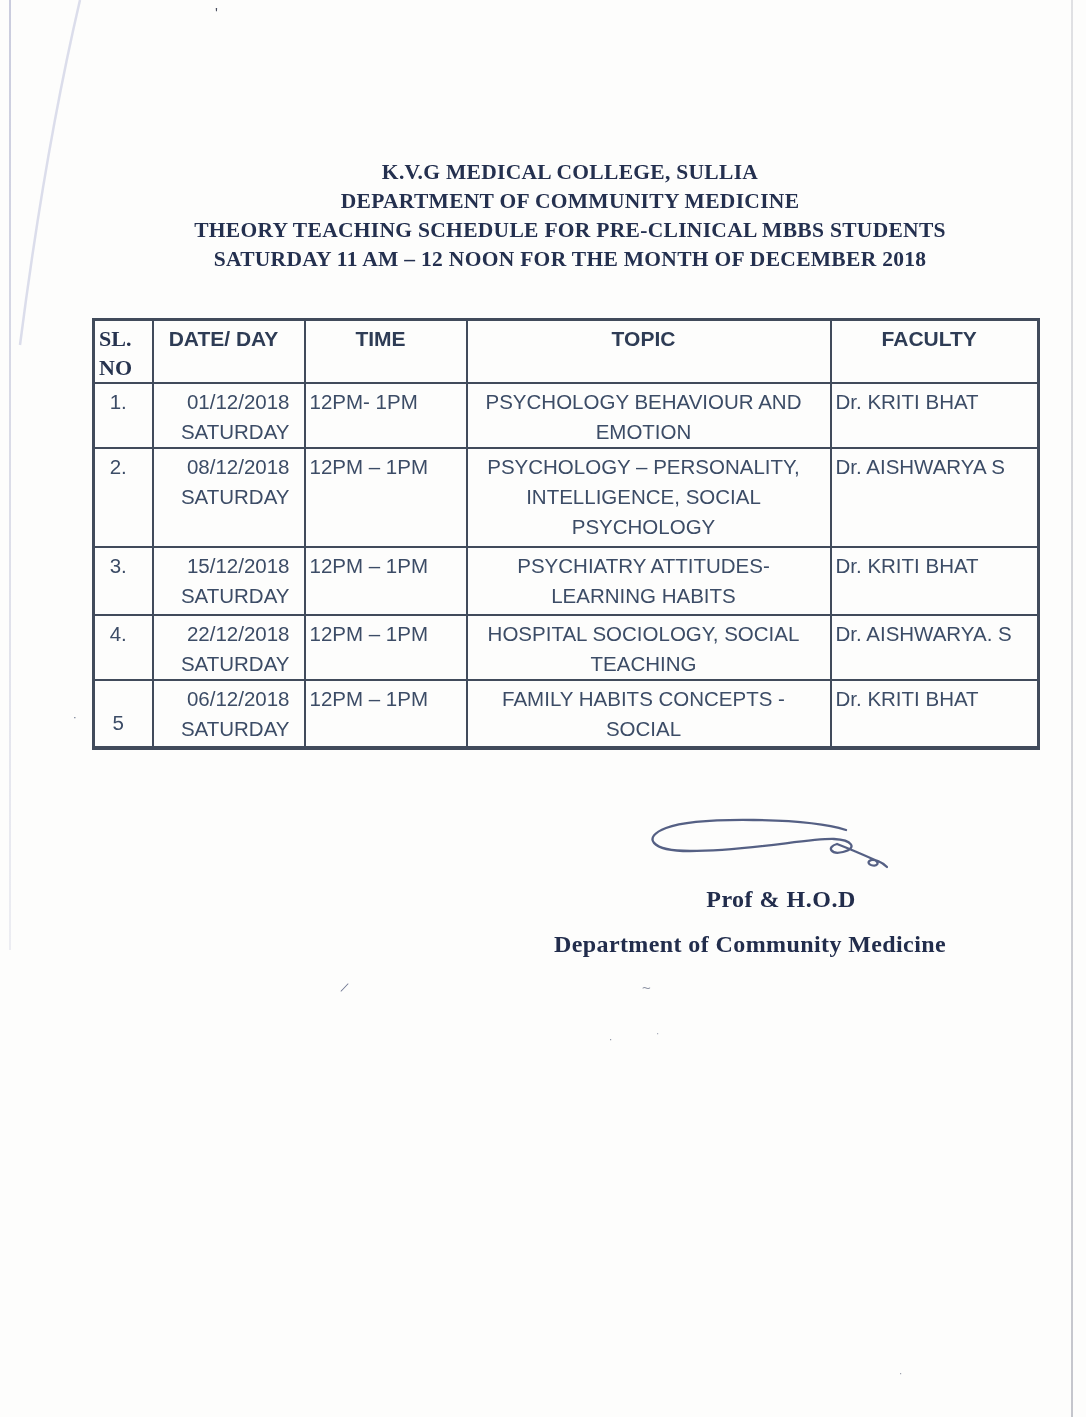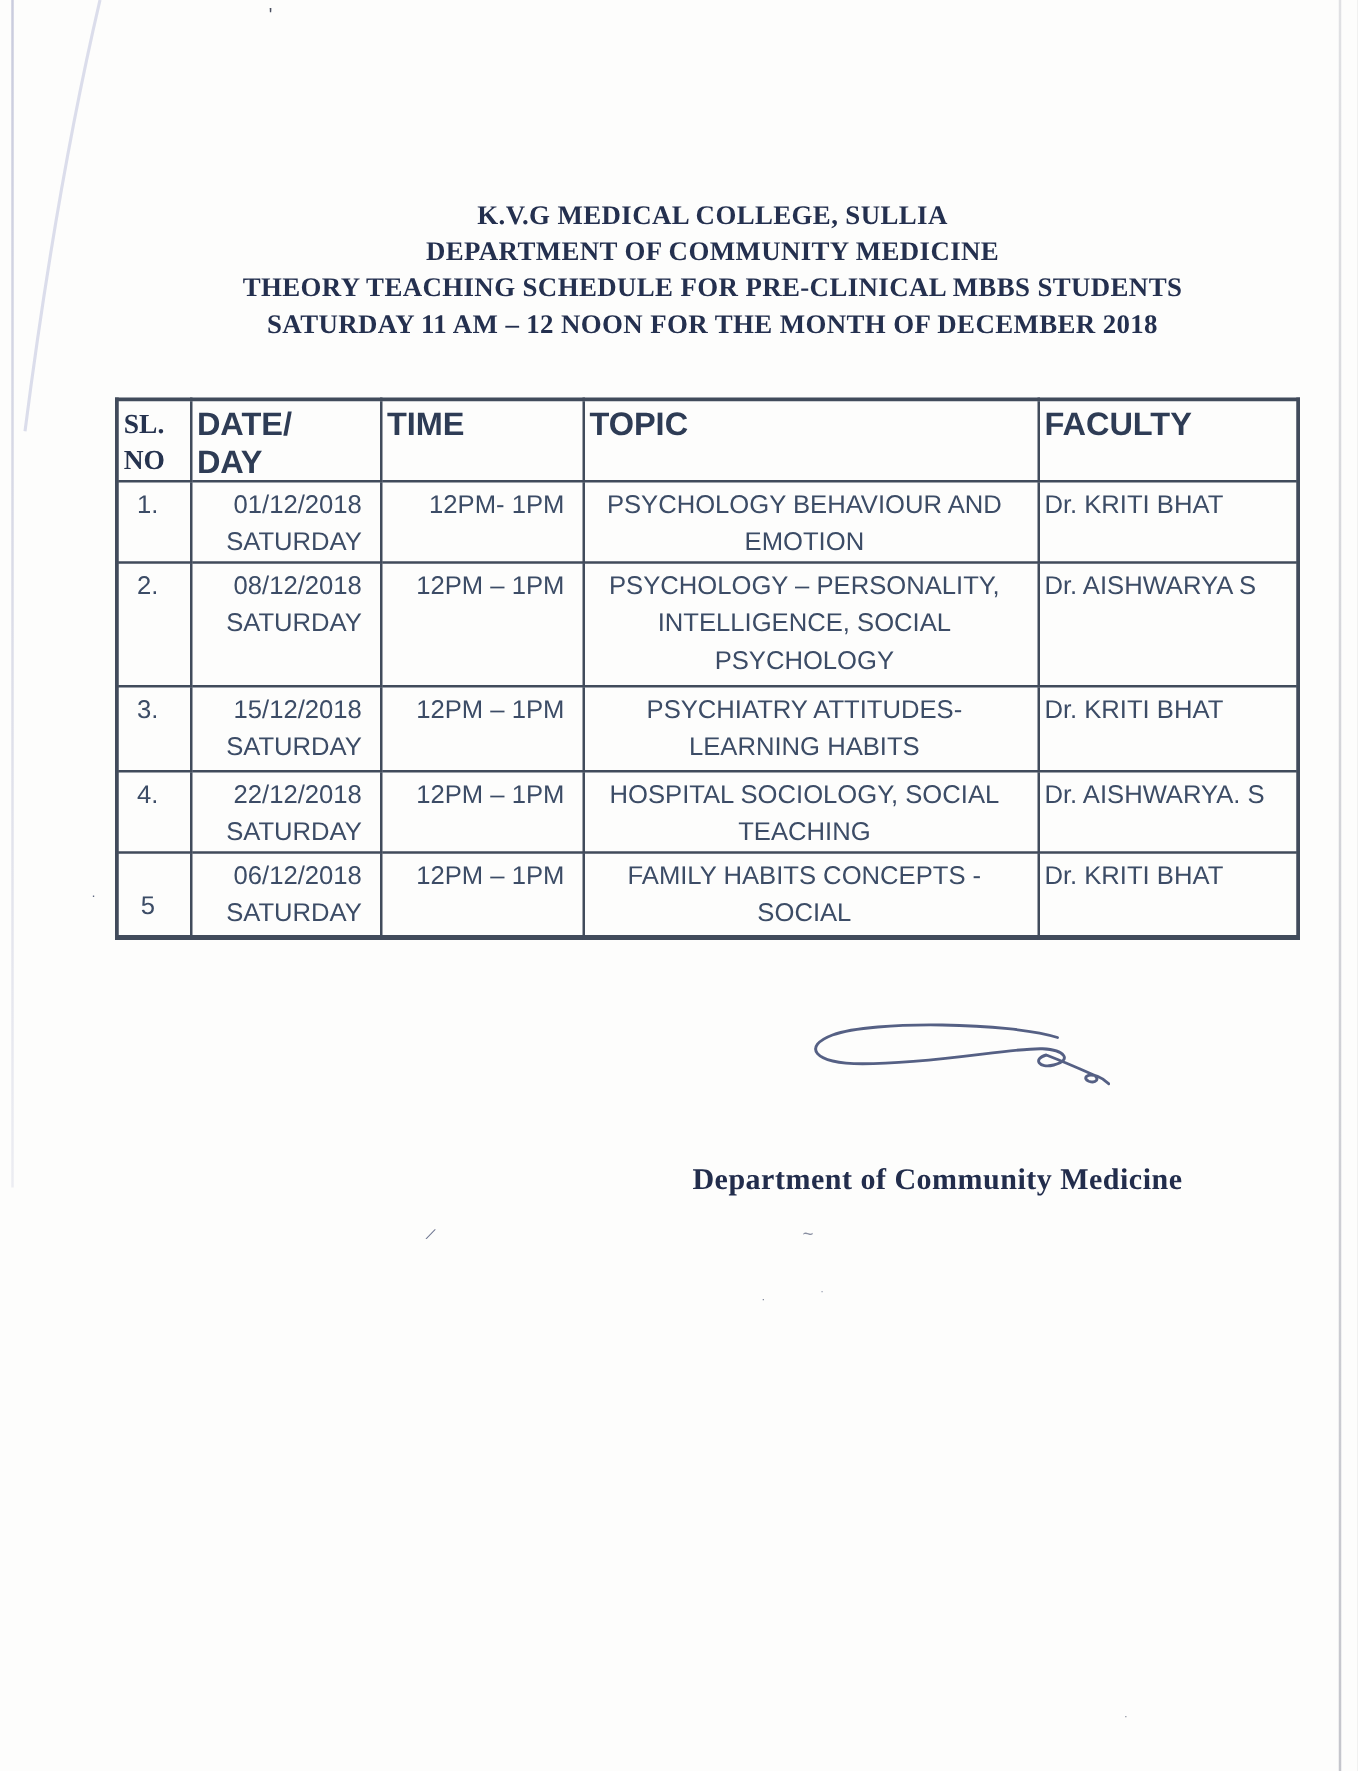--- a/index.html
+++ b/index.html
@@ -59,29 +59,29 @@
   table.schedule { border-width: 3px; border-bottom-width: 4px; }
   table.schedule th, table.schedule td { vertical-align: top; padding: 3px 14px 0 4px; }
 
   tr.head-row { height: 62px; }
   tr.row-0 { height: 64px; }
   tr.row-1 { height: 99px; }
   tr.row-2 { height: 68px; }
   tr.row-3 { height: 65px; }
   tr.row-4 { height: 68px; }
 
-  th { font-weight: 700; color: #2e3c55; text-align: left; font-size: 26px; padding-top: 8px; }
+  th { font-weight: 700; color: #2e3c55; text-align: center; font-size: 21px; padding-top: 8px; }
   th.h-sl {
     font-family: "Liberation Serif", "DejaVu Serif", serif;
     font-size: 22px; text-align: left; padding-left: 8px; padding-top: 5px;
     line-height: 29px; color: #26334f;
   }
   td.c-sl { text-align: center; }
   td.c-date { text-align: right; }
-  td.c-time { text-align: right; margin-left: 32px; }
+  td.c-time { text-align: left; margin-left: 32px; }
   td.c-topic { text-align: center; }
   td.c-faculty { text-align: left; padding-left: 12px; }
   tr.row-4 td.c-sl { vertical-align: bottom; padding-bottom: 8px; text-align: center; }
 
   
   .signature-svg { position: absolute; left: 628px; top: 814px; }
   .sig-role {
     position: absolute; left: 631px; top: 886px; width: 300px;
     text-align: center;
     font-family: "Liberation Serif", "DejaVu Serif", serif;
@@ -216,15 +216,16 @@
              C 180,4 70,2 38,14
              C 14,23 22,37 62,37
              C 120,37 182,24 206,25
              C 224,26 230,34 215,38
              C 203,41 198,33 209,30
              C 222,35 238,42 247,46
              C 252,49 249,53 243,51
              C 238,49 241,44 250,47
              C 255,49 258,52 259,53" fill="none" stroke="#46527a" stroke-width="2.3" stroke-linecap="round" stroke-linejoin="round" opacity="0.92"></path>
   </svg>
+  <div class="sig-role">Prof &amp; H.O.D</div>
   <div class="sig-dept">Department of Community Medicine</div>
 
 </div>
 
 </body></html>

